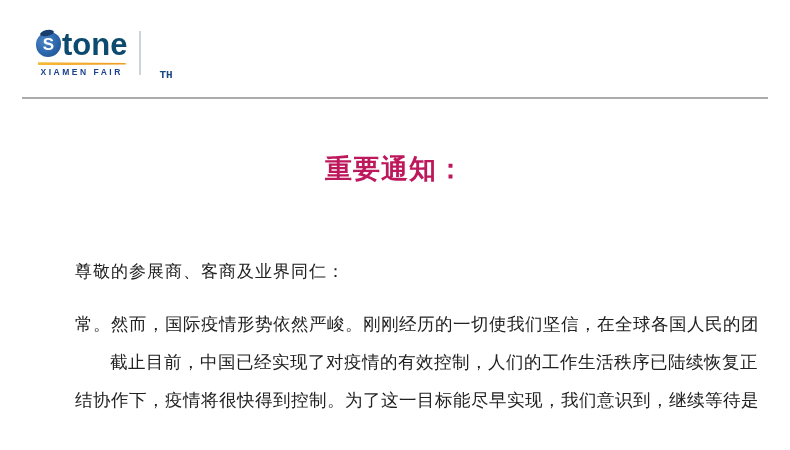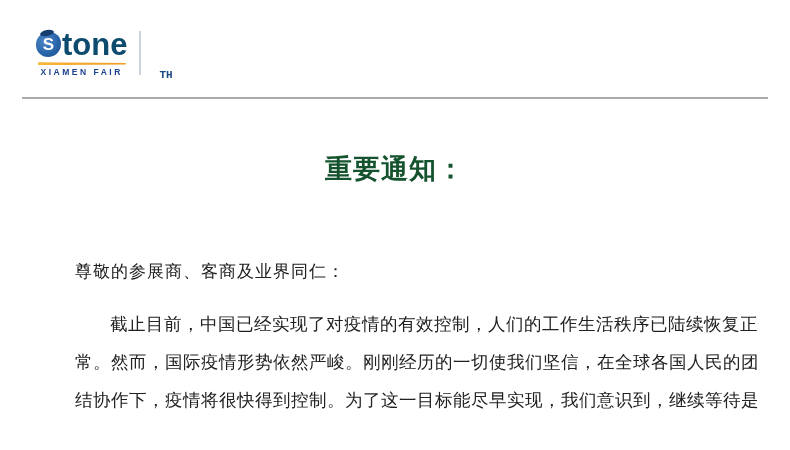--- a/index.html
+++ b/index.html
@@ -66,21 +66,21 @@
     font-family:"Liberation Sans","DejaVu Sans",sans-serif;
     font-weight:800;font-size:35px;letter-spacing:0.5px;
     color:#1d5296;
   }
 
   .rule{margin:15px 22px 0 22px;border:0;border-top:2px solid #ababab;height:0;}
 
   
   .notice-heading{
     margin:52px 0 0 0;text-align:center;
-    font-weight:bold;font-size:27px;color:#14532d;letter-spacing:1px;
+    font-weight:bold;font-size:27px;color:#be185d;letter-spacing:1px;
   }
   .notice-subheading{
     margin:13px 0 0 0;text-align:center;
     font-weight:bold;font-size:25px;color:#111111;letter-spacing:0.5px;
   }
   .salutation{
     margin:73px 75px 0 75px;
     font-size:17px;color:#212121;letter-spacing:1px;
   }
   .paragraph{
@@ -116,20 +116,20 @@
   </header>
 
   <div class="rule"></div>
 
   <main>
     <h2 class="notice-heading">重要通知：</h2>
 
     <p class="salutation">尊敬的参展商、客商及业界同仁：</p>
 
     <div class="paragraph">
+      <div class="para-line">常。然而，国际疫情形势依然严峻。刚刚经历的一切使我们坚信，在全球各国人民的团</div>
       <div class="para-line indent">截止目前，中国已经实现了对疫情的有效控制，人们的工作生活秩序已陆续恢复正</div>
-      <div class="para-line">常。然而，国际疫情形势依然严峻。刚刚经历的一切使我们坚信，在全球各国人民的团</div>
       <div class="para-line">结协作下，疫情将很快得到控制。为了这一目标能尽早实现，我们意识到，继续等待是</div>
 
     </div>
   </main>
 
 </div>
 
 </body></html>

